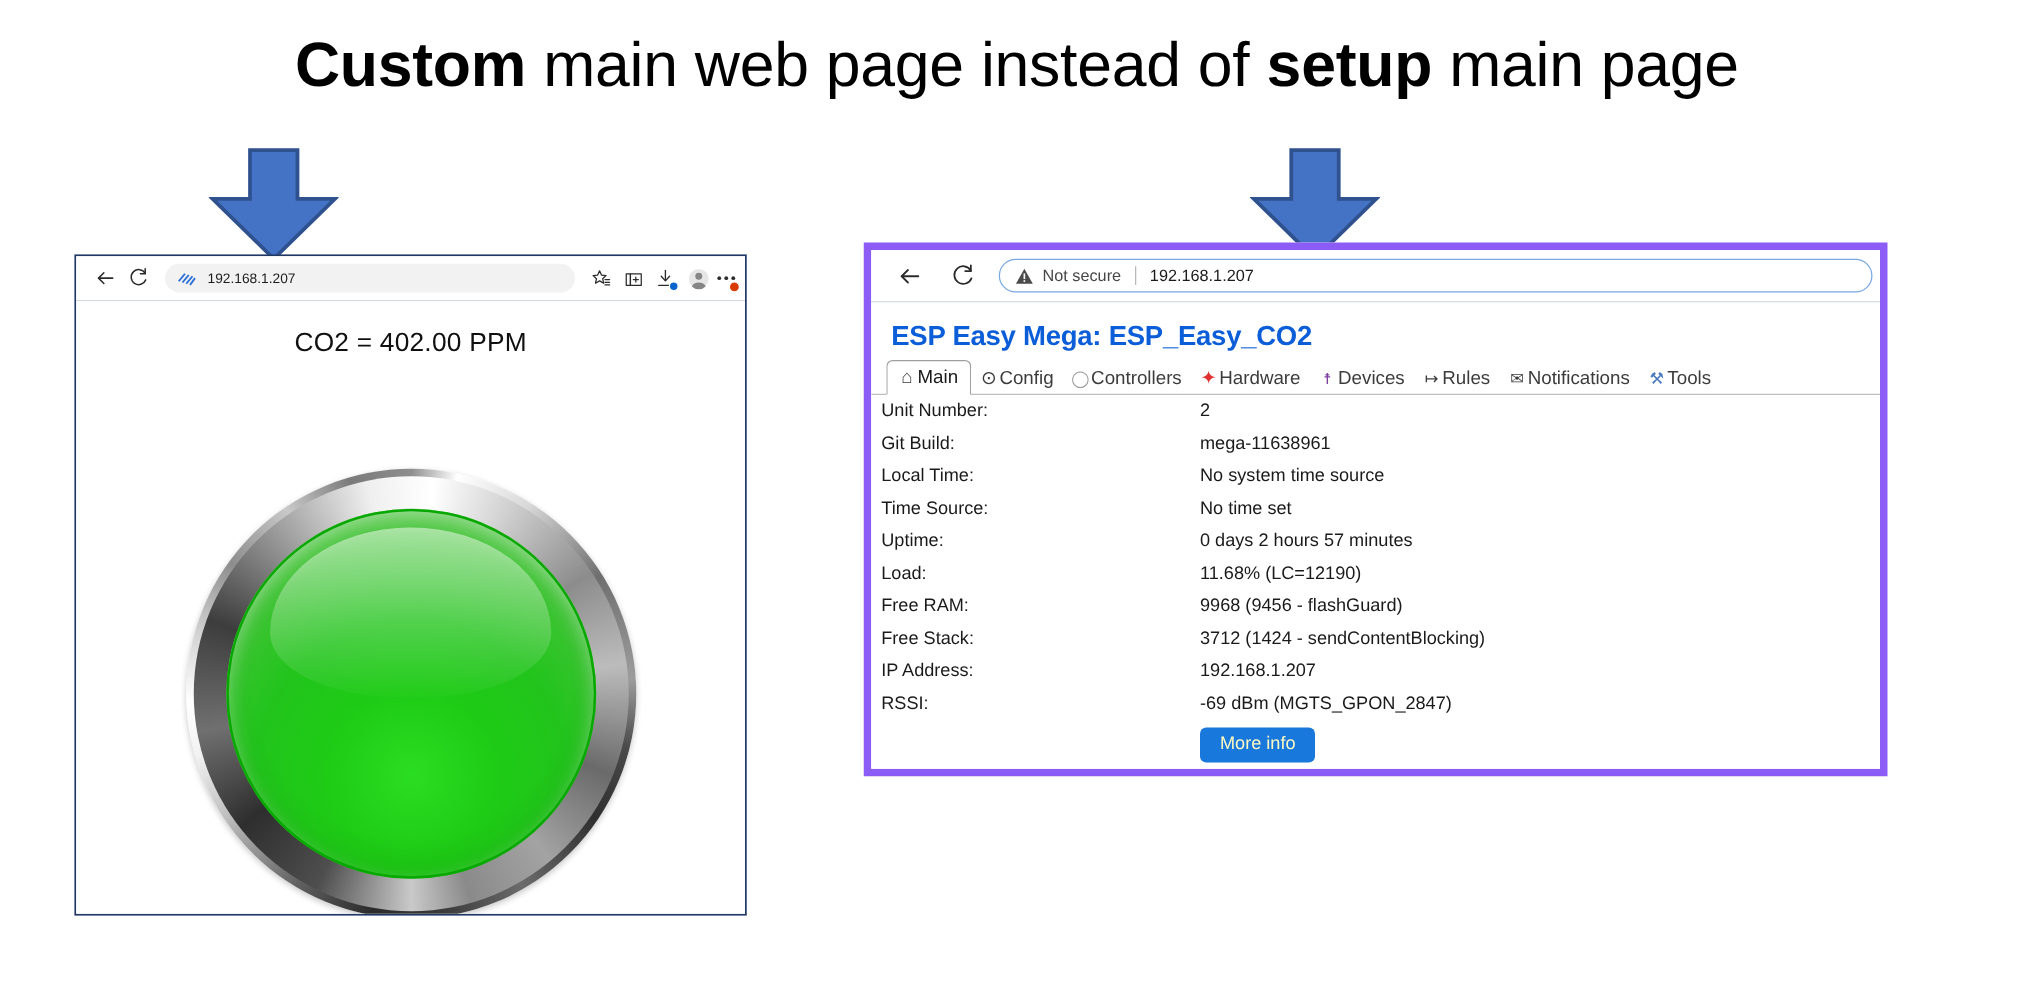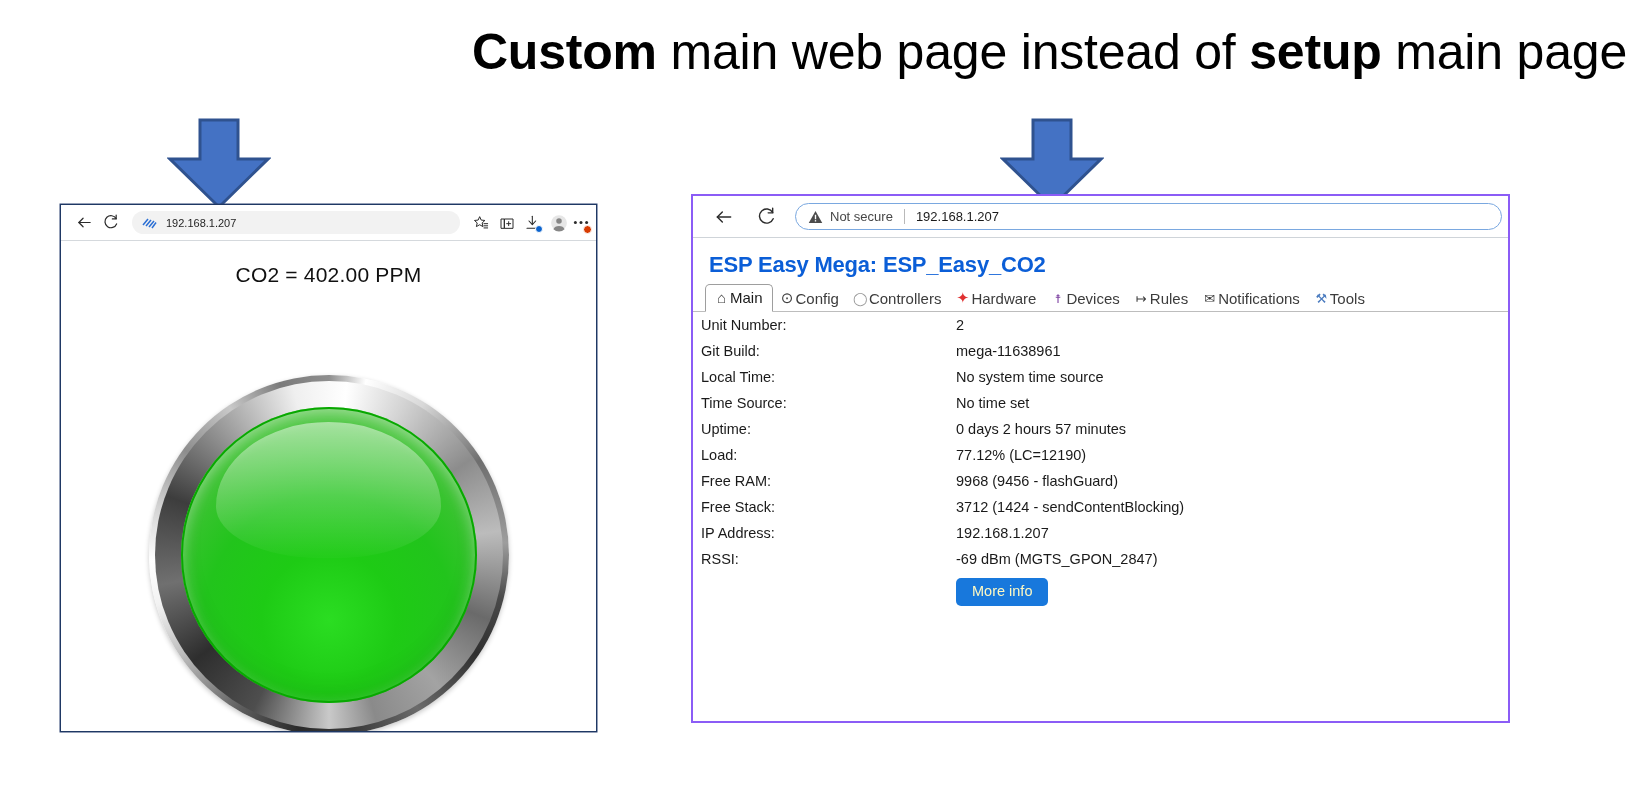--- a/index.html
+++ b/index.html
@@ -14,21 +14,21 @@
     overflow: hidden;
     font-family: "Liberation Sans", sans-serif;
   }
 
   
   .slide-title {
     position: absolute;
     left: 0;
     top: 24px;
     width: 1627px;
-    text-align: right;
+    text-align: center;
     font-size: 50px;
     line-height: 1.15;
     color: #000000;
     font-family: "Liberation Sans", sans-serif;
     white-space: nowrap;
     letter-spacing: -0.2px;
   }
   .slide-title .bold { font-weight: bold; }
 
   
@@ -219,22 +219,22 @@
       rgba(255,255,255,0.22) 55%,
       rgba(255,255,255,0.02) 100%);
     pointer-events: none;
   }
 
   
   #browser-right {
     left: 691px;
     top: 194px;
     width: 819px;
-    height: 529px;
-    border: 2px solid #8b5cf6;
+    height: 427px;
+    border: 6px solid #8b5cf6;
   }
   #browser-right .toolbar {
     height: 42px;
     background: #ffffff;
     border-bottom: 1px solid #cfd4d9;
     display: flex;
     align-items: center;
     padding: 0 4px 0 16px;
     box-sizing: border-box;
   }
@@ -558,21 +558,21 @@
         <tr>
           <td class="k">Time Source:</td>
           <td class="v">No time set</td>
         </tr>
         <tr>
           <td class="k">Uptime:</td>
           <td class="v">0 days 2 hours 57 minutes</td>
         </tr>
         <tr>
           <td class="k">Load:</td>
-          <td class="v">77.12% (LC=12190)</td>
+          <td class="v">11.68% (LC=12190)</td>
         </tr>
         <tr>
           <td class="k">Free RAM:</td>
           <td class="v">9968 (9456 - flashGuard)</td>
         </tr>
         <tr>
           <td class="k">Free Stack:</td>
           <td class="v">3712 (1424 - sendContentBlocking)</td>
         </tr>
         <tr>

